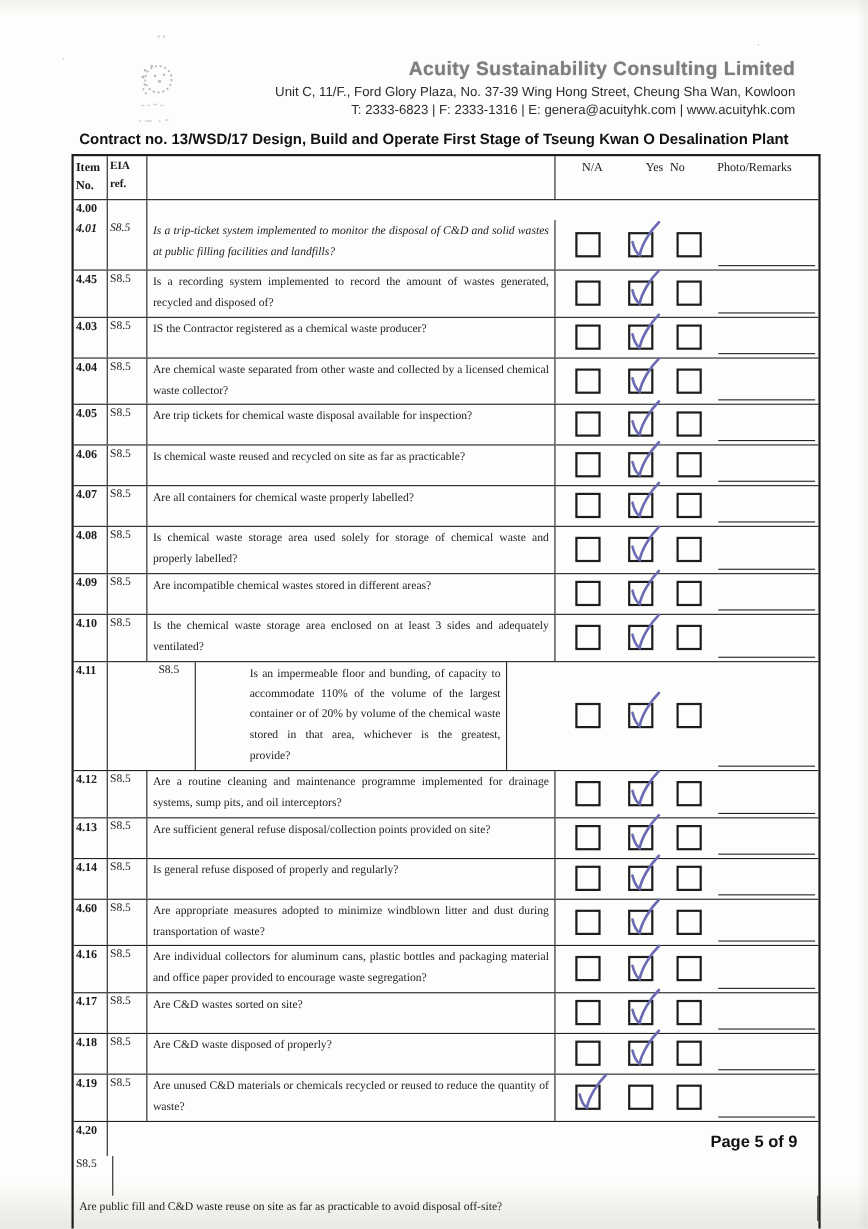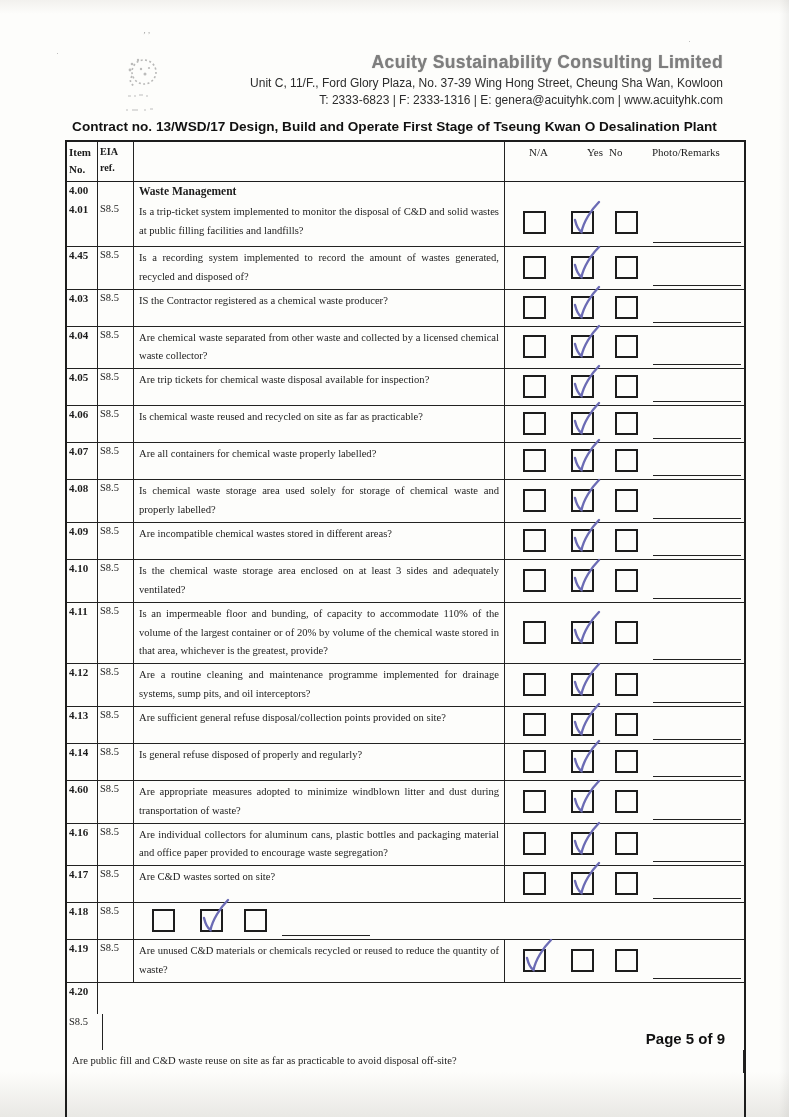--- a/index.html
+++ b/index.html
@@ -62,22 +62,22 @@
     position:absolute;width:23px;height:23px;top:50%;margin-top:-12px;
     border:2.4px solid #1d1d1d;box-sizing:border-box;background:transparent;
   }
   .cbx-na{left:18px;}.cbx-yes{left:66px;}.cbx-no{left:110px;}
   .cbx .tick{position:absolute;left:-2px;top:-9px;width:30px;height:34px;display:none;}
   .cbx.checked .tick{display:block;}
   .tick svg{overflow:visible;display:block;}
   
   .rem-line{position:absolute;right:3px;bottom:3px;width:88px;border-bottom:1.9px solid #222;height:0;}
   
-  #rows .trow:nth-child(1){min-height:46px;}
-  #rows .trow:nth-child(11){min-height:57px;}
+  #rows .trow:nth-child(1){min-height:46px;font-style:italic;}
+  #rows .trow:nth-child(11){min-height:57px;gap:44px;}
   #rows .trow:nth-child(20){min-height:43px;border-bottom:none;flex-direction:column;}
   
   .footer{
     position:absolute;right:64px;top:1030px;
     font-family:"Liberation Sans",sans-serif;font-weight:700;font-size:15px;color:#111;
   }
 </style>
 </head>
 <body>
 
@@ -126,21 +126,20 @@
         <span class="ans-label lbl-na">N/A</span>
         <span class="ans-label lbl-yes">Yes</span>
         <span class="ans-label lbl-no">No</span>
         <span class="ans-label lbl-rem">Photo/Remarks</span>
       </div>
     </div>
 
     <div class="trow section-row">
       <div class="c-item">4.00</div>
       <div class="c-eia"></div>
-      <div class="c-q">Waste Management</div>
       <div class="c-ans"></div>
     </div>
 
     <div id="rows">
   <div class="trow">
     <div class="c-item item">4.01</div>
     <div class="c-eia eia">S8.5</div>
     <div class="c-q q">Is a trip-ticket system implemented to monitor the disposal of C&amp;D and solid wastes at public filling facilities and landfills?</div>
     <div class="c-ans">
       <span class="cbx cbx-na"></span>
@@ -440,20 +439,21 @@
               </span>
             </span>
       <span class="cbx cbx-no"></span>
       <span class="rem-line"></span>
     </div>
   </div>
 
   <div class="trow">
     <div class="c-item item">4.18</div>
     <div class="c-eia eia">S8.5</div>
+    <div class="c-q q">Are C&amp;D waste disposed of properly?</div>
     <div class="c-ans">
       <span class="cbx cbx-na"></span>
       <span class="cbx cbx-yes checked">
               <span class="tick">
                 <svg width="30" height="34" viewBox="0 0 30 34">
                   <path class="tickpath" d="M4 16 C5.5 22, 8 26.5, 10.5 28 C12.5 18, 20 6, 28 -2" fill="none" stroke-width="2.4" stroke-linecap="round" stroke="#6b6bb4"></path>
                 </svg>
               </span>
             </span>
       <span class="cbx cbx-no"></span>

